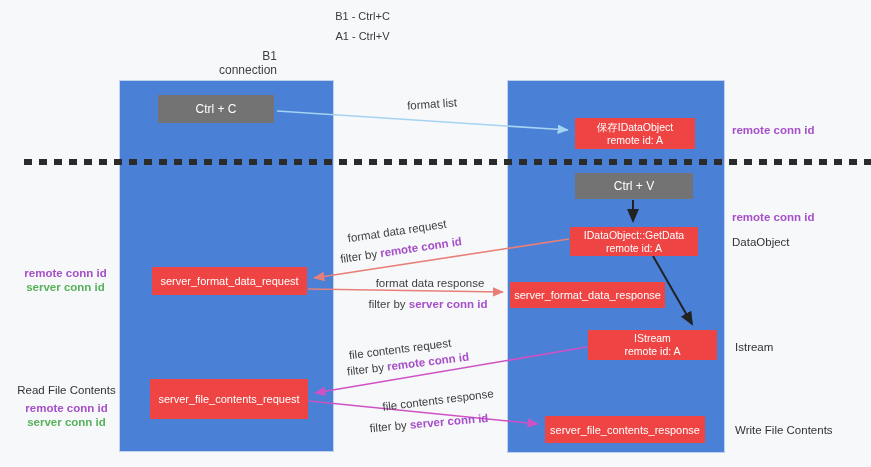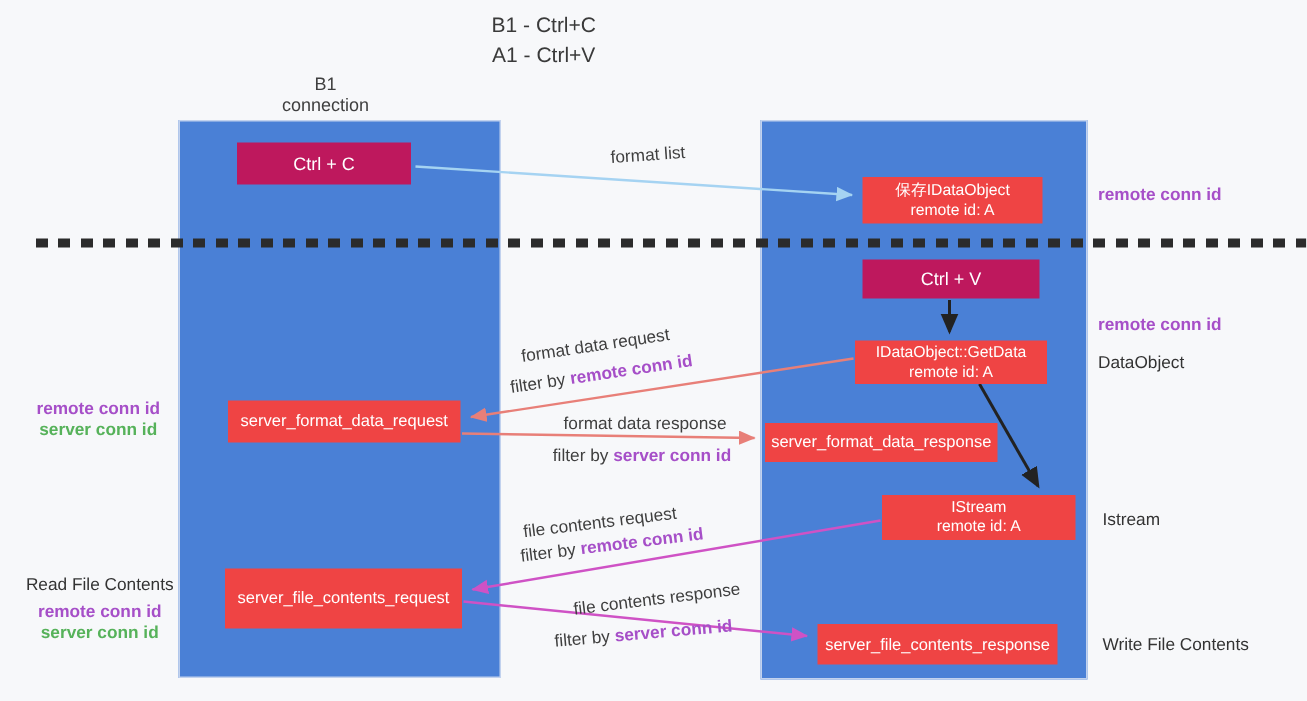--- a/index.html
+++ b/index.html
@@ -3,33 +3,33 @@
 <meta charset="utf-8">
 <style>
   html,body{margin:0;padding:0;background:#f7f8fa;}
   .canvas{
     position:relative;width:871px;height:467px;overflow:hidden;
     background:#f7f8fa;
     font-family:"Liberation Sans","DejaVu Sans",sans-serif;
     color:#3a3a3a;
   }
   .abs{position:absolute;}
-  .title{left:0;top:6px;width:725px;text-align:center;font-size:14px;line-height:20px;color:#3a3a3a;}
-  .col-header{text-align:center;font-size:12px;line-height:14px;color:#3f3f3f;}
+  .title{left:0;top:6px;width:725px;text-align:center;font-size:11px;line-height:20px;color:#3a3a3a;}
+  .col-header{text-align:right;font-size:12px;line-height:14px;color:#3f3f3f;}
   .lifeline{background:#4a80d6;border:1px solid #c2d2ee;box-sizing:border-box;z-index:1;}
   .dashed{
     height:6px;z-index:2;
     background:repeating-linear-gradient(90deg,#2b2b2b 0 8px,transparent 8px 15px);
   }
   svg.arrows{left:0;top:0;z-index:3;}
   .node{
     z-index:5;display:flex;flex-direction:column;align-items:center;justify-content:center;
     color:#fff;text-align:center;box-sizing:border-box;
   }
-  .green{background:#be185d;font-size:12px;}
+  .green{background:#737373;font-size:12px;}
   .orange{background:#ef4444;}
   .one-line{font-size:11px;}
   .two-line{font-size:10.5px;line-height:13px;}
   .flow-label{
     z-index:6;white-space:nowrap;font-size:11.5px;color:#3f3f3f;
     transform-origin:center center;
   }
   .side-label{z-index:6;white-space:nowrap;font-size:11.5px;}
   .purple{color:#a64fc8;font-weight:bold;}
   .greentx{color:#56b25a;font-weight:bold;}

